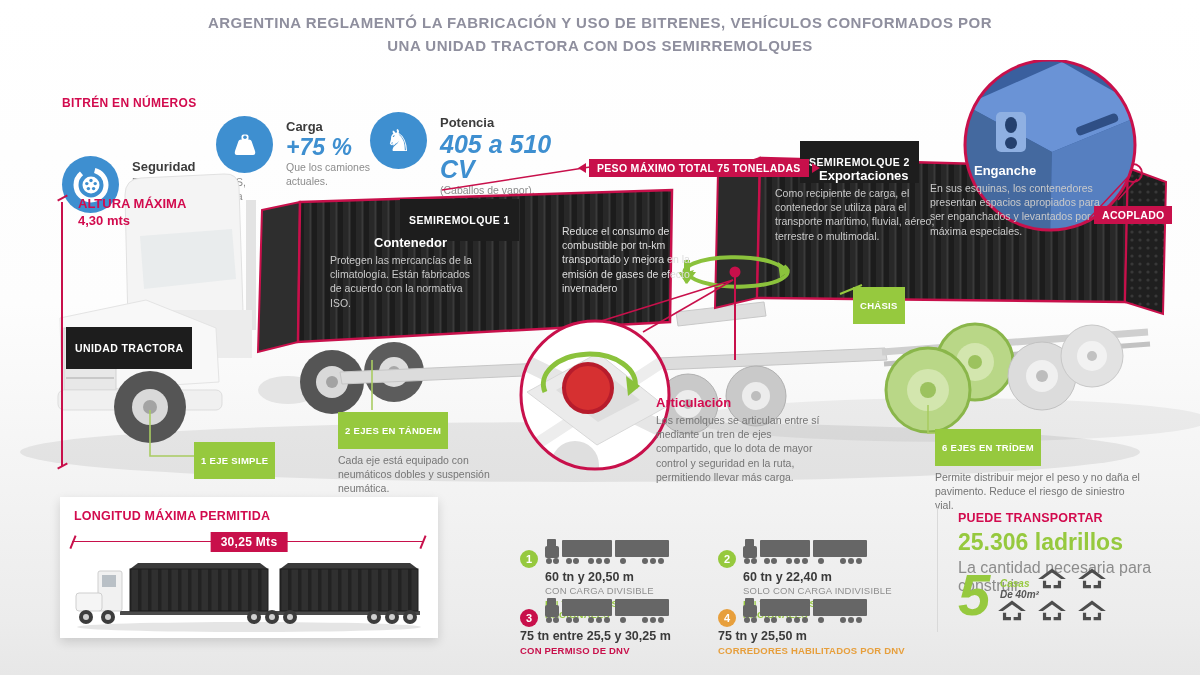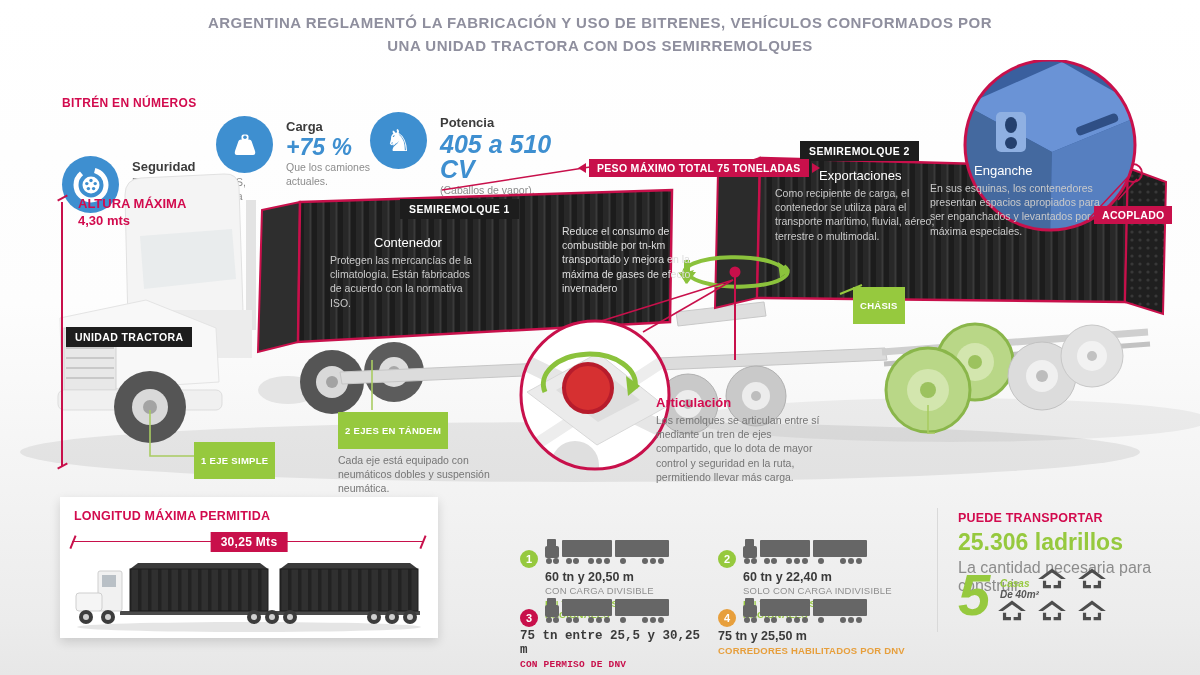--- a/index.html
+++ b/index.html
@@ -17,32 +17,32 @@
   .stats-heading { color:#d20b4e; font-weight:bold; font-size:12px; letter-spacing:.3px; }
   .stat-icon { width:57px; height:57px; border-radius:50%; background:#3e8fd0;
     display:flex; align-items:center; justify-content:center; }
   .stat-title { color:#3c3c3c; font-weight:bold; font-size:13px; margin-bottom:2px; }
   .stat-text { color:#8c8c8c; font-size:10.5px; line-height:1.32; }
   .stat-value { color:#3e8fd0; font-weight:bold; font-style:italic; font-size:23px; line-height:1; margin:1px 0 2px; }
   .stat-value.big { font-size:25px; }
 
   
   .badge-black { background:#1d1d1d; color:#fff; font-weight:bold; font-size:10.5px;
-    letter-spacing:.4px; padding:4px 9px; display:inline-block; }
+    letter-spacing:.4px; padding:15px 9px; display:inline-block; }
   .badge-red { background:#c8104b; color:#fff; font-weight:bold; font-size:10.5px;
     letter-spacing:.3px; padding:3px 8px; display:inline-block; }
   .badge-green { background:#96c93e; color:#fff; font-weight:bold; font-size:9.5px;
     letter-spacing:.3px; padding:13px 7px; display:inline-block; }
 
   .tri { width:0; height:0; display:inline-block; }
   .tri-left  { border-top:5px solid transparent; border-bottom:5px solid transparent; border-right:8px solid #c8104b; margin-right:3px; }
   .tri-right { border-top:5px solid transparent; border-bottom:5px solid transparent; border-left:8px solid #c8104b; margin-left:3px; }
 
   
-  .trailer-title { color:#ffffff; font-weight:normal; font-size:13px; margin-bottom:3px;padding-left:44px; }
+  .trailer-title { color:#ffffff; font-weight:bold; font-size:13px; margin-bottom:3px;padding-left:44px; }
   .trailer-text { color:#c9c9c9; font-size:10.5px; line-height:1.35; }
 
   
   .callout-title { color:#d20b4e; font-weight:bold; font-size:13px; margin-bottom:3px; }
   .callout-text { color:#757575; font-size:10.5px; line-height:1.35; }
   .green-note { color:#757575; font-size:10.5px; line-height:1.35; margin-top:4px; }
 
   .altura-label { color:#d20b4e; font-weight:bold; font-size:13px; line-height:1.3; }
   .altura-line { width:2px; background:#c8104b; }
 
@@ -302,41 +302,45 @@
     <span class="tri tri-right"></span>
   </div>
 
   <div class="abs badge-red" style="left:1094px;top:206px;">ACOPLADO</div>
   <div class="abs badge-green" style="left:853px;top:287px;">CHÁSIS</div>
 
   <div class="abs" style="left:330px;top:235px;width:152px;">
     <div class="trailer-title">Contenedor</div>
     <div class="trailer-text">Protegen las mercancías de la climatología. Están fabricados de acuerdo con la normativa ISO.</div>
   </div>
-  <div class="abs trailer-text" style="left:562px;top:224px;width:138px;color:#dedede;">Reduce el consumo de combustible por tn-km transportado y mejora en la máxima de gases de efecto invernadero</div>
+  <div class="abs trailer-text" style="left:562px;top:224px;width:138px;color:#dedede;">Reduce el consumo de combustible por tn-km transportado y mejora en la emisión de gases de efecto invernadero</div>
   <div class="abs" style="left:775px;top:168px;width:162px;">
     <div class="trailer-title">Exportaciones</div>
     <div class="trailer-text">Como recipiente de carga, el contenedor se utiliza para el transporte marítimo, fluvial, aéreo, terrestre o multimodal.</div>
   </div>
   <div class="abs" style="left:930px;top:163px;width:178px;">
     <div class="trailer-title">Enganche</div>
     <div class="trailer-text">En sus esquinas, los contenedores presentan espacios apropiados para ser enganchados y levantados por máxima especiales.</div>
   </div>
 
   <div class="abs" style="left:656px;top:373px;width:168px;margin-top:22px;">
     <div class="callout-title">Articulación</div>
     <div class="callout-text">Los remolques se articulan entre sí mediante un tren de ejes compartido, que lo dota de mayor control y seguridad en la ruta, permitiendo llevar más carga.</div>
   </div>
 
   <div class="abs" style="left:338px;top:412px;width:175px;">
     <span class="badge-green">2 EJES EN TÁNDEM</span>
     <div class="green-note">Cada eje está equipado con neumáticos dobles y suspensión neumática.</div>
   </div>
   <div class="abs" style="left:194px;top:442px;width:175px;">
     <span class="badge-green">1 EJE SIMPLE</span>
+  </div>
+  <div class="abs" style="left:935px;top:429px;width:205px;">
+    <span class="badge-green">6 EJES EN TRÍDEM</span>
+    <div class="green-note">Permite distribuir mejor el peso y no daña el pavimento. Reduce el riesgo de siniestro vial.</div>
   </div>
 
   <div class="abs card" style="left:60px;top:497px;width:378px;height:141px;">
     <div class="section-heading" style="position:absolute;left:14px;top:12px;">LONGITUD MÁXIMA PERMITIDA</div>
     <div class="measure-line" style="position:absolute;left:12px;top:44px;width:352px;">
       <div class="measure-tick" style="left:0;"></div>
       <div class="measure-tick" style="right:0;"></div>
     </div>
     <div class="badge-red" style="position:absolute;left:50%;top:35px;transform:translateX(-50%);font-size:12px;padding:3px 10px;">30,25 Mts</div>
     <svg style="position:absolute;left:8px;top:58px;" width="362" height="80" viewBox="0 0 362 80">
@@ -451,21 +455,21 @@
           <circle cx="31" cy="27" r="3"></circle>
           <circle cx="46" cy="27" r="3"></circle>
           <circle cx="54" cy="27" r="3"></circle>
           <circle cx="62" cy="27" r="3"></circle>
           <circle cx="78" cy="27" r="3"></circle>
           <circle cx="100" cy="27" r="3"></circle>
           <circle cx="108" cy="27" r="3"></circle>
           <circle cx="116" cy="27" r="3"></circle>
       </svg>
     </div>
-    <div style="margin-left:0;font-family:Liberation Mono, monospace;">
+    <div style="margin-left:0;">
       <div class="ruta-spec">75 tn entre 25,5 y 30,25 m</div>
       <div class="ruta-route route-red">CON PERMISO DE DNV</div>
     </div>
   </div>
 
   <div class="abs" style="left:718px;top:593px;width:200px;">
     <div class="ruta-item">
       <div class="num-circle num-orange">4</div>
       <svg width="128" height="34" viewBox="0 0 128 34" fill="#666666">
         <rect x="0" y="12" width="14" height="12" rx="2"></rect>

